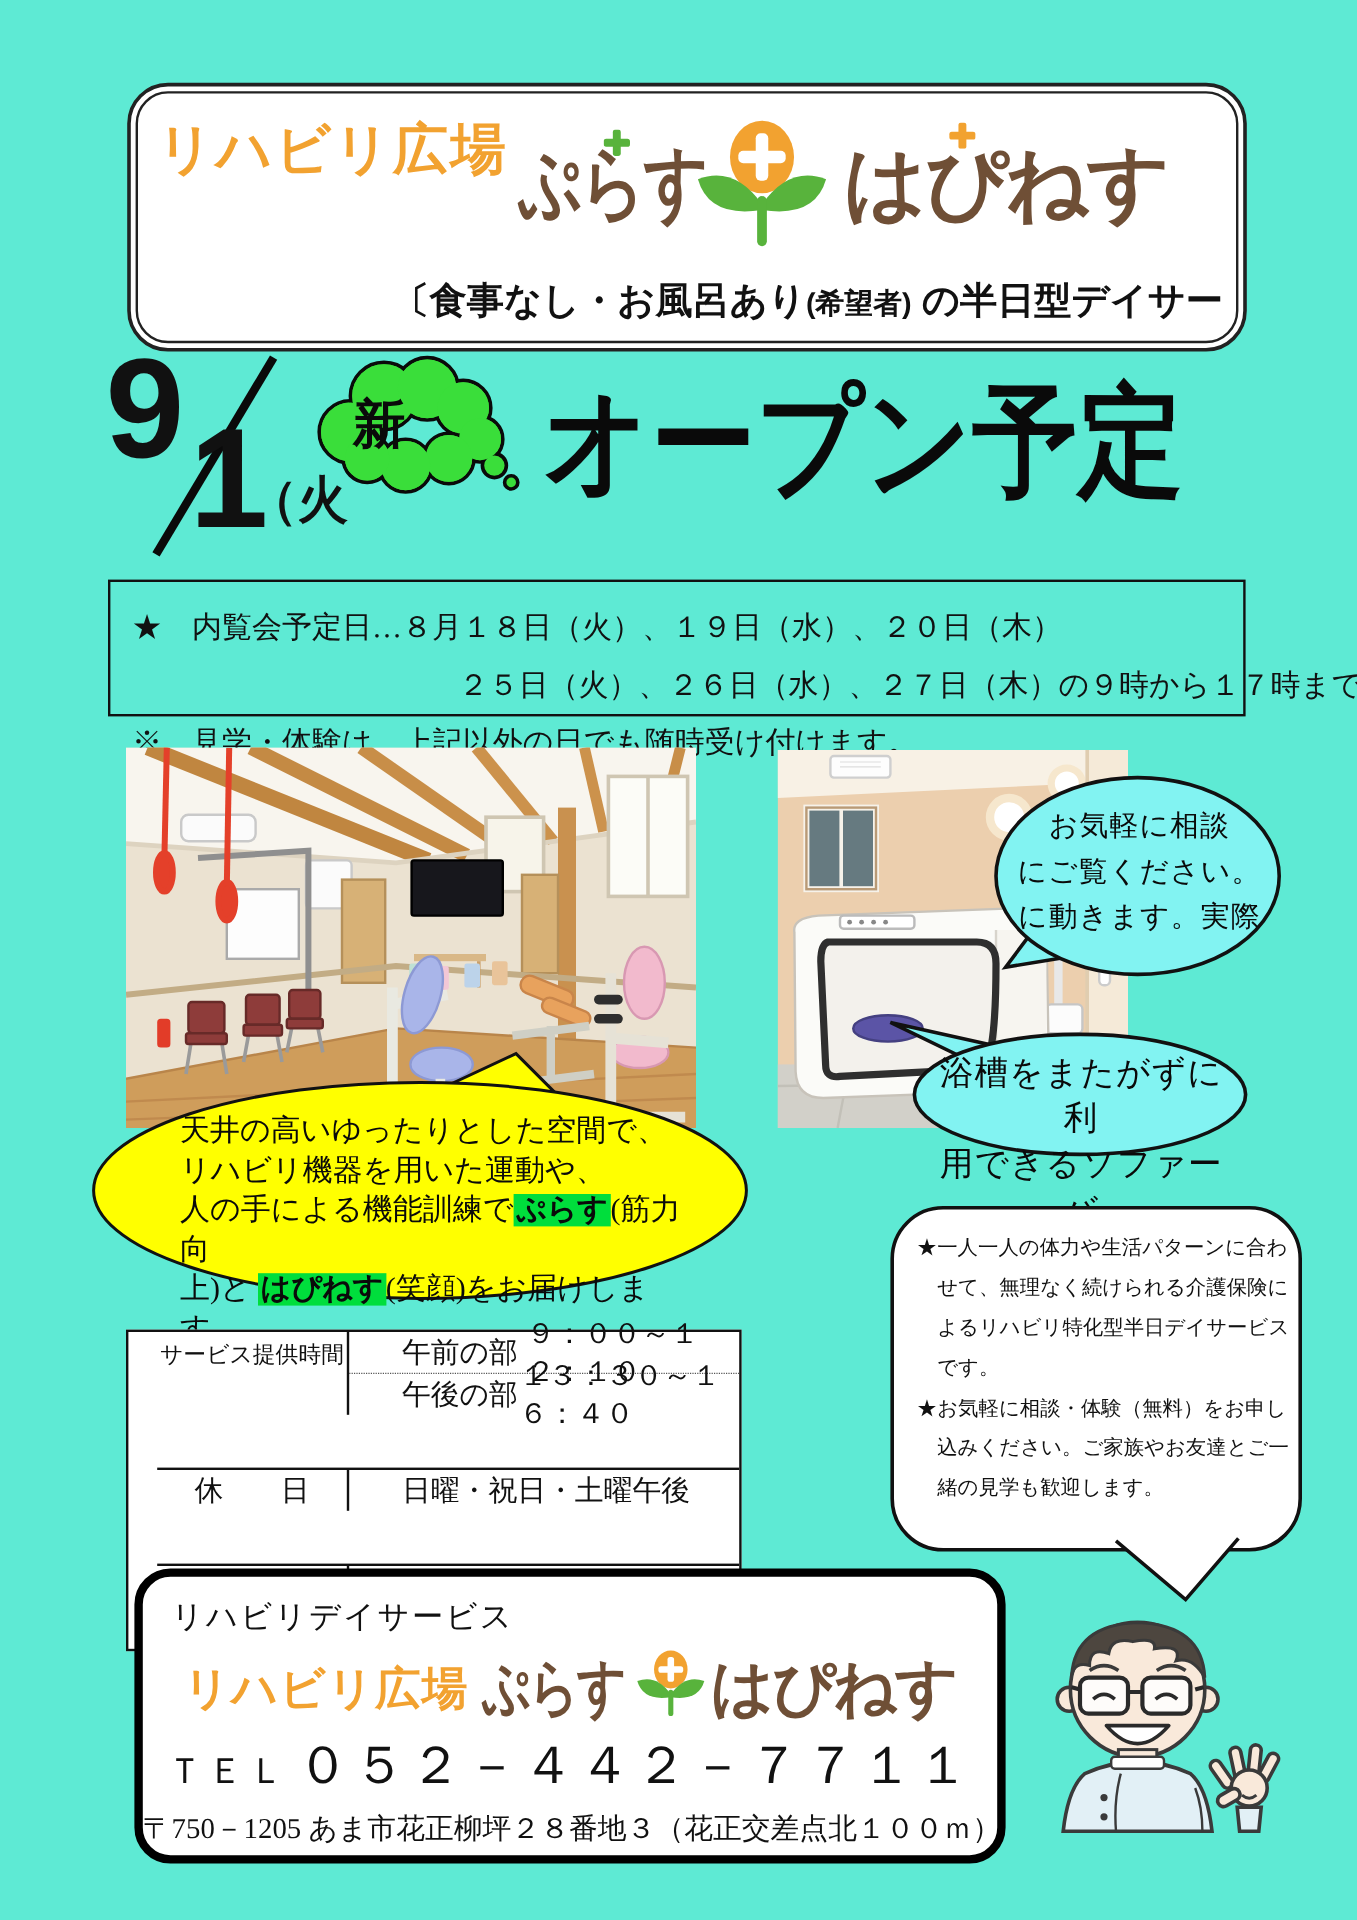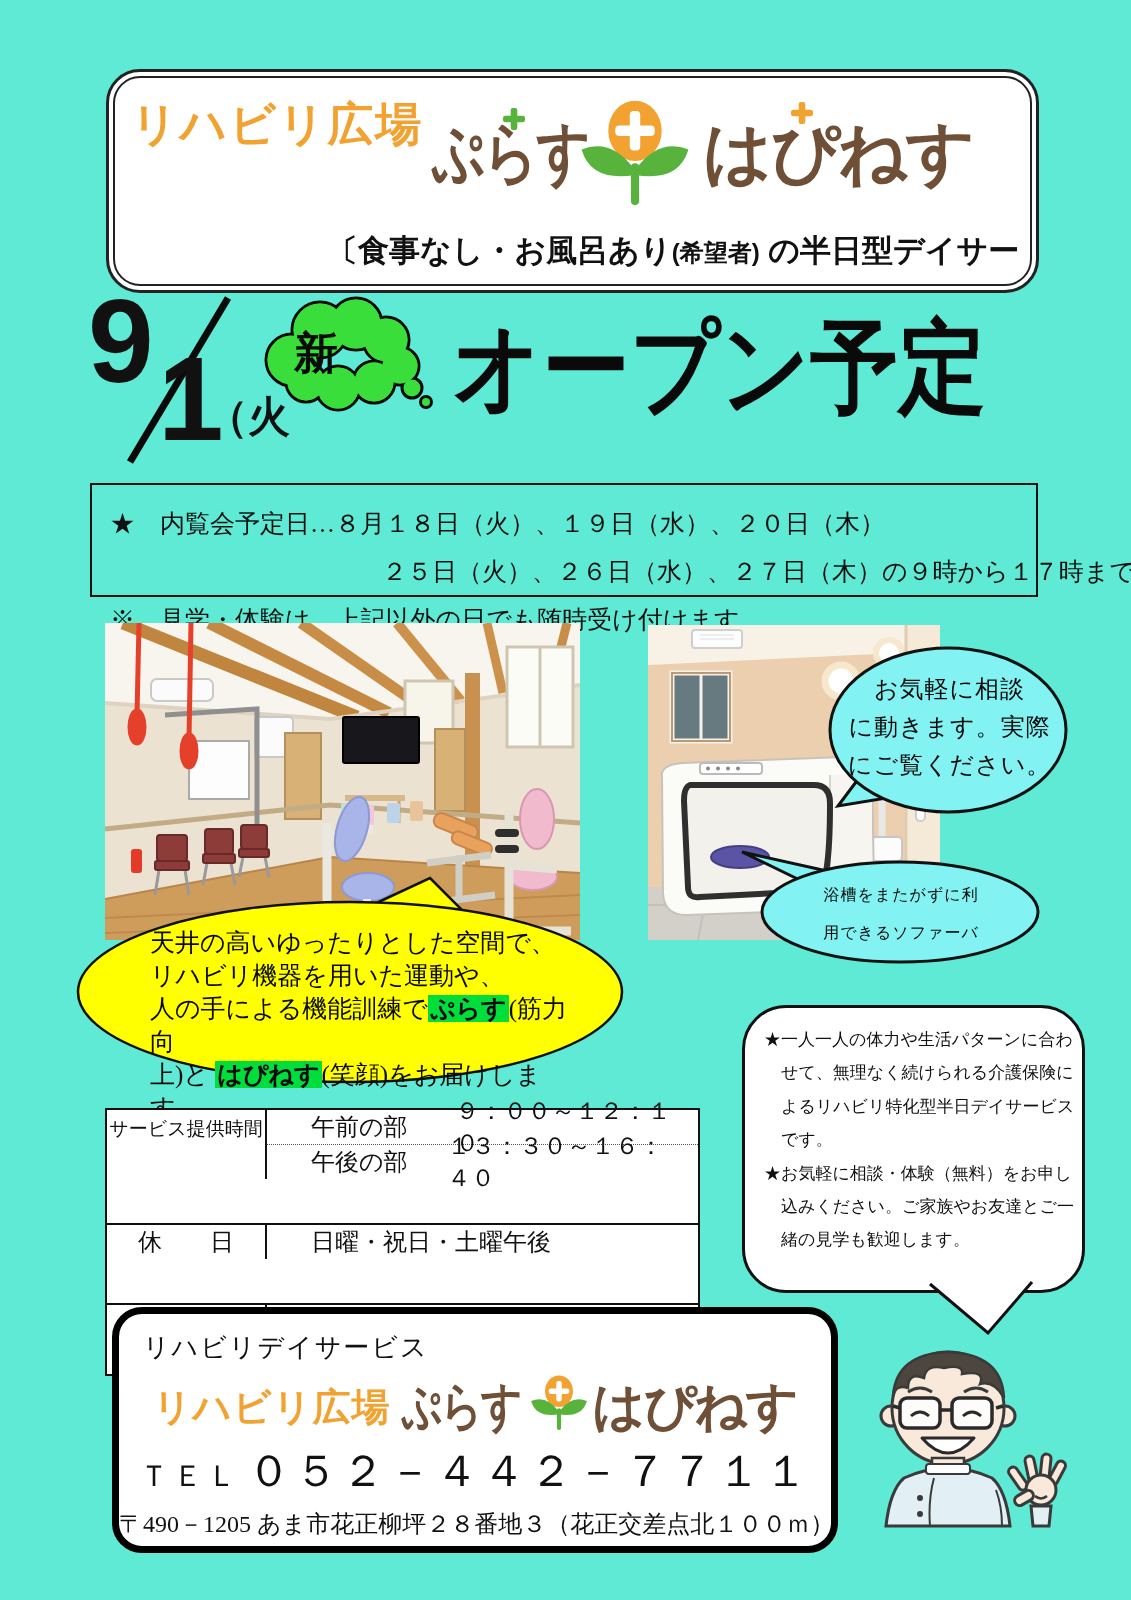--- a/index.html
+++ b/index.html
@@ -39,27 +39,27 @@
 
   
   .photo-left{position:absolute;left:105px;top:623px;width:475px;height:317px;}
   .photo-right{position:absolute;left:648px;top:625px;width:292px;height:315px;}
   .photo-left svg,.photo-right svg{display:block;}
 
   
   .bubble-svg{position:absolute;}
   .bubble-text{position:absolute;font-family:"Liberation Serif",serif;color:#0a0a0a;}
   .bath1-text{left:842px;top:670px;width:215px;text-align:center;font-size:24px;line-height:38px;letter-spacing:1px;}
-  .bath2-text{left:770px;top:876px;width:262px;text-align:center;font-size:16px;line-height:38px;letter-spacing:1px;}
+  .bath2-text{left:770px;top:876px;width:262px;text-align:center;font-size:28px;line-height:38px;letter-spacing:1px;}
   .room-text{left:150px;top:926px;width:440px;font-size:25px;line-height:33px;}
   .room-text .hl{background:#00de3c;font-weight:700;padding:0 2px;}
 
   
-  .sched-table{position:absolute;left:105px;top:1108px;width:595px;border:2px solid #111;
-               font-family:Liberation Mono, monospace;font-size:24px;background:#fff;box-sizing:border-box;}
+  .sched-table{position:absolute;left:105px;top:1108px;width:513px;border:2px solid #111;
+               font-family:Liberation Mono, monospace;font-size:24px;background:#fff;box-sizing:border-box;padding-left:24px;}
   .tgroup{display:flex;}
   .tgroup.top{border-top:2px solid #111;margin-top:44px;}
   .tlabel{width:158px;min-width:158px;border-right:2px solid #111;display:flex;justify-content:center;align-items:center;}
   .tlabel.long{font-size:19px;align-items:flex-start;padding-top:6px;}
   .tcol{flex:1;}
   .tsub{height:34px;display:flex;align-items:center;padding:0 12px 0 44px;}
   .tsub.dot{border-top:1.5px dotted #555;}
   .tname{width:150px;}
   .push{margin-left:auto;}
 
@@ -271,22 +271,22 @@
         <circle cx="90" cy="143.5" r="2" fill="#888"></circle>
     </svg>
   </div>
 
   <svg class="bubble-svg" style="left:800px;top:640px;width:280px;height:180px;">
     <polygon points="65,130 38,166 105,155" fill="#82f3f2" stroke="#111" stroke-width="3"></polygon>
     <ellipse cx="148" cy="90" rx="118" ry="82" fill="#82f3f2" stroke="#111" stroke-width="3"></ellipse>
   </svg>
   <div class="bubble-text bath1-text">
     <div>お気軽に相談</div>
+    <div>にご覧ください。</div>
     <div>に動きます。実際</div>
-    <div>にご覧ください。</div>
   </div>
 
   <svg class="bubble-svg" style="left:730px;top:840px;width:320px;height:135px;">
     <polygon points="80,45 12,12 115,35" fill="#82f3f2" stroke="#111" stroke-width="3"></polygon>
     <ellipse cx="170" cy="72" rx="138" ry="50" fill="#82f3f2" stroke="#111" stroke-width="3"></ellipse>
   </svg>
   <div class="bubble-text bath2-text">
     <div>浴槽をまたがずに利</div>
     <div>用できるソファーバ</div>
   </div>
@@ -360,21 +360,21 @@
         <path d="M50 64 Q30 36 4 46 Q12 74 50 68 Z" fill="#58b33c"></path>
         <path d="M50 64 Q70 36 96 46 Q88 74 50 68 Z" fill="#58b33c"></path>
         <rect x="46.5" y="58" width="7" height="36" rx="3.5" fill="#58b33c"></rect>
       </svg>
       <span class="c-happiness">はぴねす</span>
     </div>
     <div class="c-tel-row">
       <span class="c-tel-label">ＴＥＬ</span>
       <span class="c-tel-number">０５２－４４２－７７１１</span>
     </div>
-    <div class="c-address">〒490－1205 あま市花正柳坪２８番地３（花正交差点北１００ｍ）</div>
+    <div class="c-address">〒750－1205 あま市花正柳坪２８番地３（花正交差点北１００ｍ）</div>
   </div>
 
   <svg class="staff-svg" viewBox="0 0 225 192">
     <circle cx="36" cy="78" r="10" fill="#f9e9da" stroke="#3a3a3a" stroke-width="3"></circle>
     <circle cx="150" cy="78" r="10" fill="#f9e9da" stroke="#3a3a3a" stroke-width="3"></circle>
     <circle cx="93" cy="70" r="56" fill="#f9e9da" stroke="#3a3a3a" stroke-width="3"></circle>
     <path d="M38 58 Q41 16 93 14 Q147 16 149 60 Q139 42 125 46 Q131 32 107 36 Q109 26 89 30 Q71 26 69 40 Q53 34 53 50 Q41 46 38 58 Z" fill="#4d463f" stroke="#3a3a3a" stroke-width="2.5"></path>
     <path d="M53 54 Q65 46 77 54" stroke="#3a3a3a" stroke-width="3" fill="none"></path>
     <path d="M109 54 Q121 46 133 54" stroke="#3a3a3a" stroke-width="3" fill="none"></path>
     <line x1="45" y1="70" x2="38" y2="68" stroke="#2a2a2a" stroke-width="3.5"></line>

